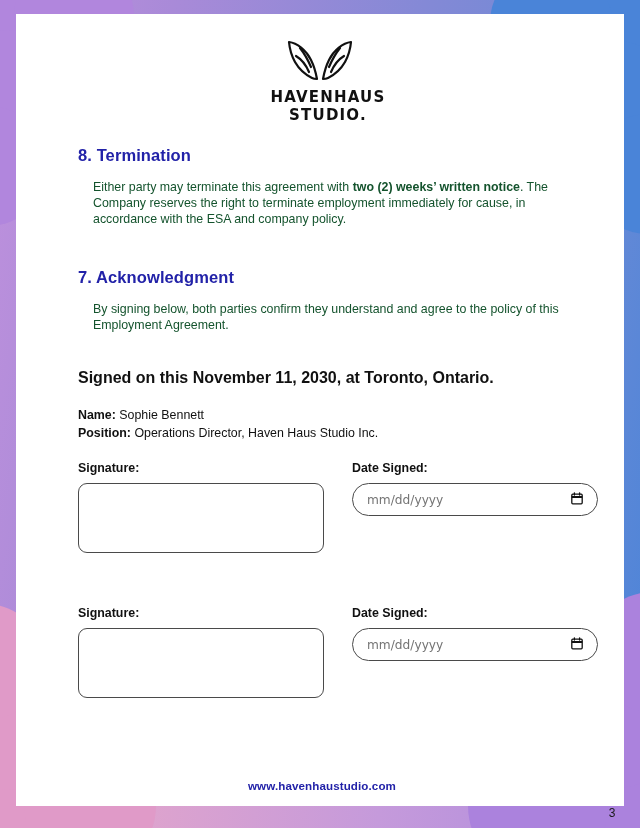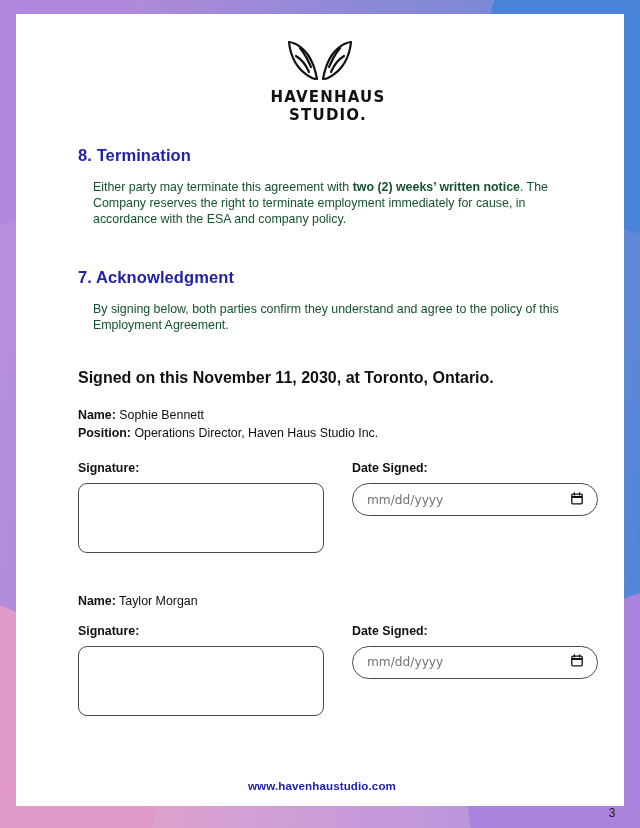--- a/index.html
+++ b/index.html
@@ -284,21 +284,20 @@
                 <path d="M3.4 0.8 V3.0 M8.6 0.8 V3.0" stroke-linecap="round"></path>
               </svg>
             </span>
           </div>
         </div>
       </div>
 
       <div class="spacer-lg"></div>
 
       <div>
-        <div class="label-line"><b>Name:</b><span> Taylor Morgan</span></div>
       </div>
 
       <div class="spacer-sm"></div>
 
       <div class="sig-row">
         <div class="sig-col">
           <span class="field-label">Signature:</span>
           <div class="sig-box"></div>
         </div>
         <div class="date-col">

